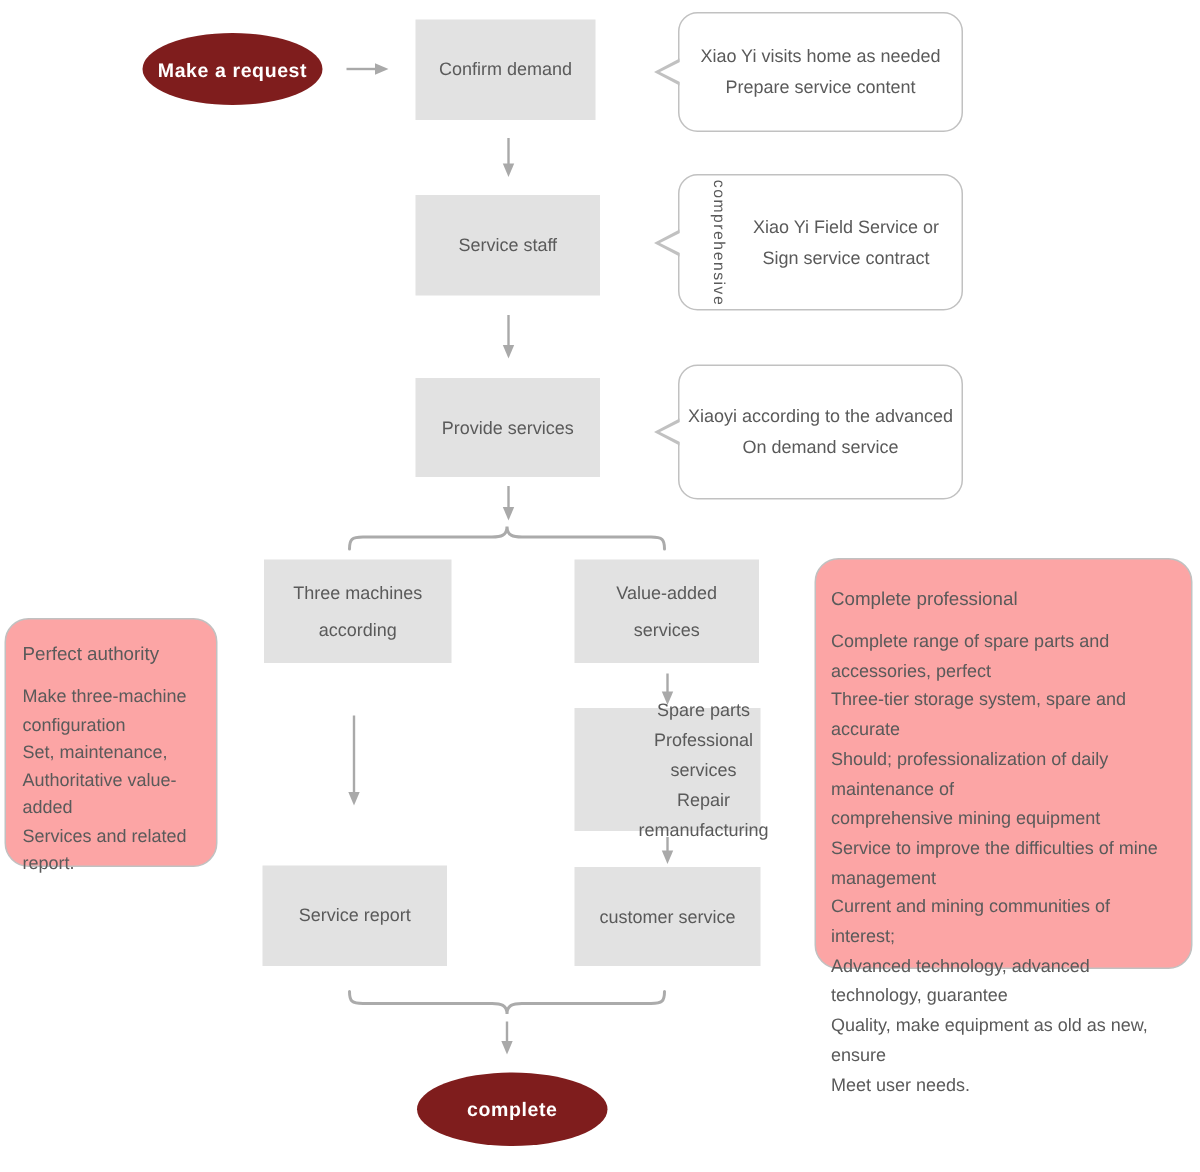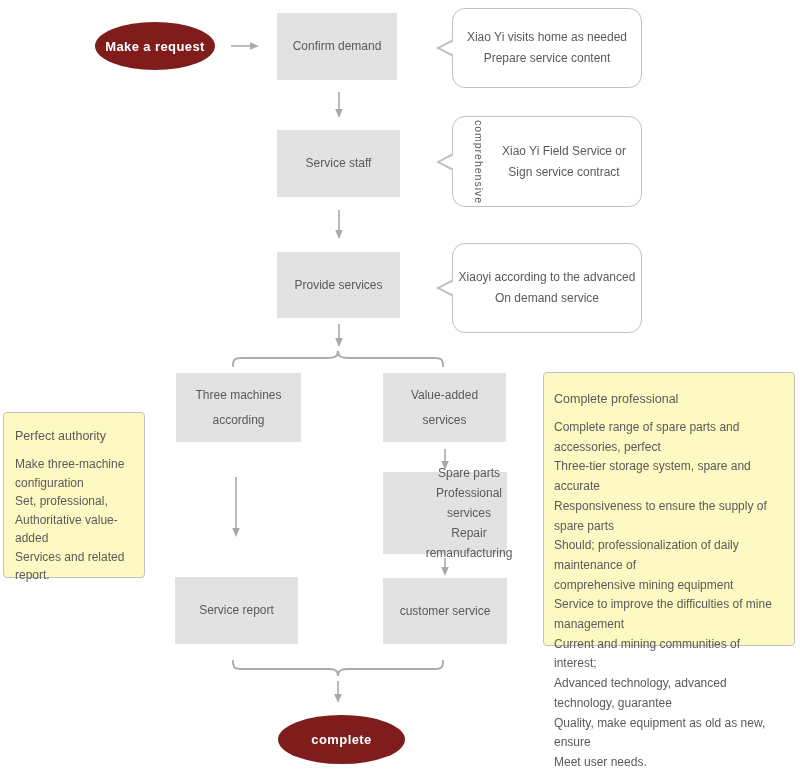--- a/index.html
+++ b/index.html
@@ -103,23 +103,23 @@
     transform: translateY(-50%);
     writing-mode: vertical-rl;
     font-size: 10.5px;
     color: #5a5a5a;
     letter-spacing: 1px;
   }
 
   
   .note {
     position: absolute;
-    background: #fef9c3;
+    background: #fca5a5;
     border: 1.5px solid #c1c1c1;
-    border-radius: 4px;
+    border-radius: 16px;
     font-size: 12px;
     color: #5a5a5a;
   }
   .note-left  { left: 3px;   top: 412px; width: 142px; height: 166px; padding: 16px 8px 0 11px; }
   .note-right { left: 543px; top: 372px; width: 252px; height: 274px; padding: 19px 8px 0 10px; }
   .note-title { font-size: 12.5px; margin-bottom: 12px; }
   .note-left  .nline { line-height: 18.5px; }
   .note-right .nline { line-height: 19.7px; }
 </style>
 </head>
@@ -218,30 +218,29 @@
   <div class="callout callout-3">
     <span class="notch-outer"></span>
     <span class="notch-inner"></span>
     <div class="cline">Xiaoyi according to the advanced</div>
     <div class="cline">On demand service</div>
   </div>
 
   <div class="note note-left">
     <div class="note-title">Perfect authority</div>
     <div class="nline">Make three-machine configuration</div>
-    <div class="nline">Set, professional,</div>
+    <div class="nline">Set, maintenance,</div>
     <div class="nline">Authoritative value-added</div>
     <div class="nline">Services and related</div>
     <div class="nline">report.</div>
   </div>
   <div class="note note-right">
     <div class="note-title">Complete professional</div>
     <div class="nline">Complete range of spare parts and accessories, perfect</div>
     <div class="nline">Three-tier storage system, spare and accurate</div>
-    <div class="nline">Responsiveness to ensure the supply of spare parts</div>
     <div class="nline">Should; professionalization of daily maintenance of</div>
     <div class="nline">comprehensive mining equipment</div>
     <div class="nline">Service to improve the difficulties of mine management</div>
     <div class="nline">Current and mining communities of interest;</div>
     <div class="nline">Advanced technology, advanced technology, guarantee</div>
     <div class="nline">Quality, make equipment as old as new, ensure</div>
     <div class="nline">Meet user needs.</div>
   </div>
 
   <div class="oval oval-end">

